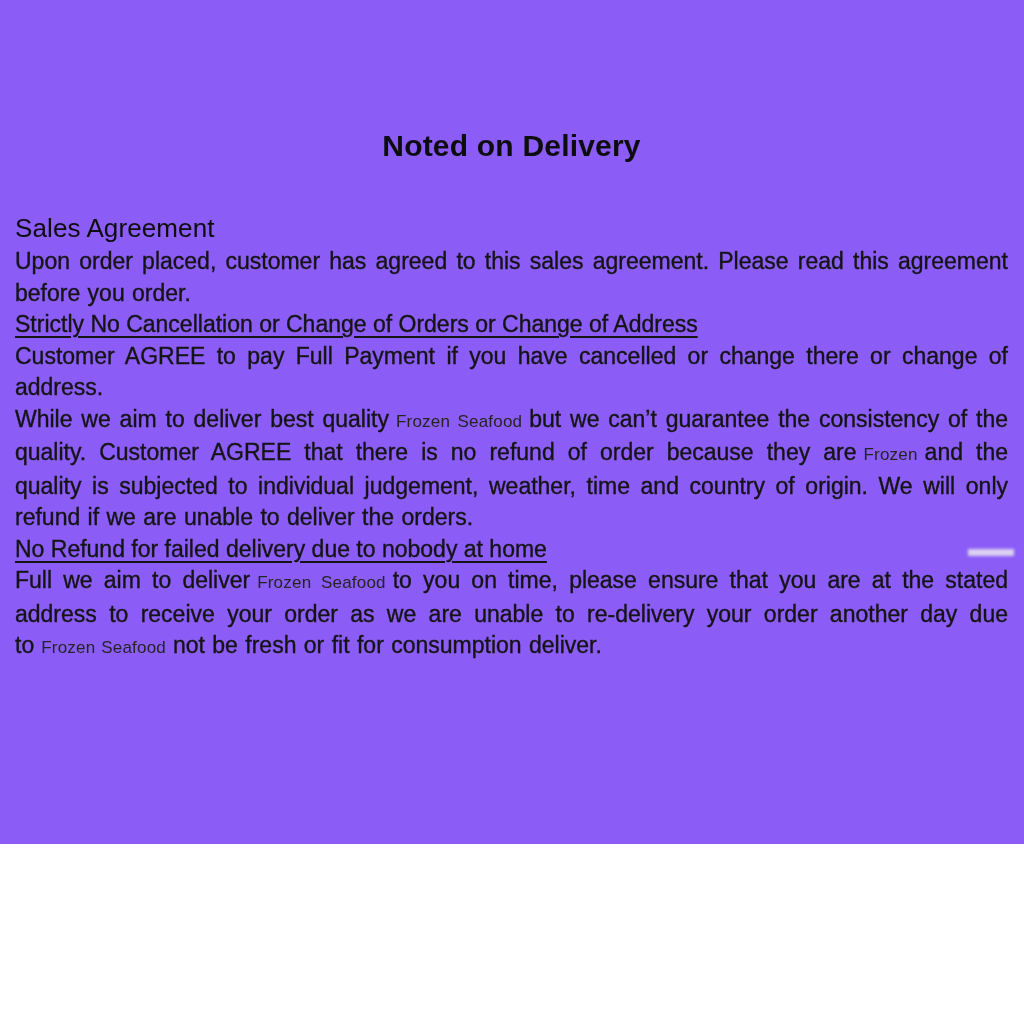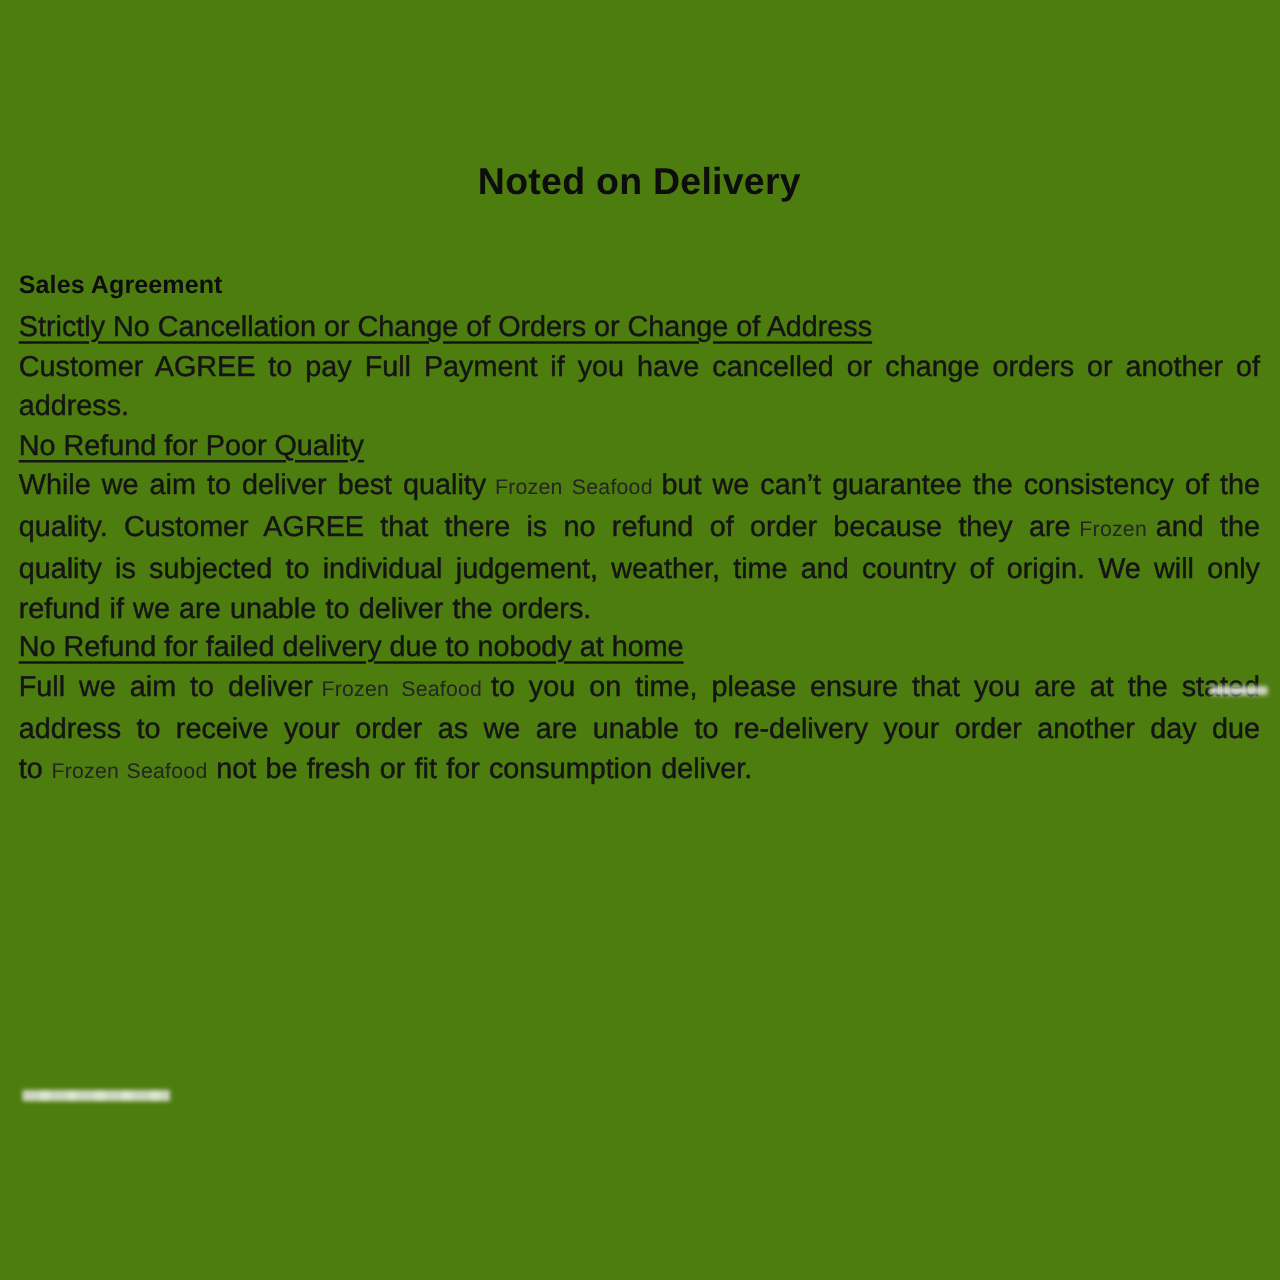--- a/index.html
+++ b/index.html
@@ -1,40 +1,40 @@
 <!DOCTYPE html>
 <html><head>
 <meta charset="utf-8">
 <style>
   html, body { margin: 0; padding: 0; background: #ffffff; }
   .page {
     position: relative;
     width: 1024px;
-    height: 1024px;
-    background: #4d7c0f;
+    height: 844px;
+    background: #8b5cf6;
     box-sizing: border-box;
     padding: 0 16px 0 15px;
     overflow: hidden;
     font-family: "Liberation Sans", sans-serif;
     color: #141414;
   }
   .doc-title {
     margin: 126px 0 0 0;
     font-size: 30px;
     line-height: 40px;
     font-weight: 700;
     text-align: center;
     color: #0d0d0d;
     letter-spacing: 0.2px;
   }
   .h-bold {
     margin: 44px 0 0 0;
-    font-size: 20px;
+    font-size: 26px;
     line-height: 36px;
-    font-weight: 700;
+    font-weight: 400;
     color: #0d0d0d;
     letter-spacing: 0.1px;
   }
   .h-underline {
     margin: 0;
     font-size: 23px;
     line-height: 31.5px;
     font-weight: 400;
     -webkit-text-stroke: 0.35px #141414;
     text-decoration: underline;
@@ -78,29 +78,29 @@
 </style>
 </head>
 <body>
 
 <div class="page">
 
   <h1 class="doc-title">Noted on Delivery</h1>
 
   <div>
     <h2 class="h-bold">Sales Agreement</h2>
+    <p class="body-text">Upon order placed, customer has agreed to this sales agreement. Please read this agreement before you order.</p>
   </div>
 
   <div class="section">
     <h3 class="h-underline">Strictly No Cancellation or Change of Orders or Change of Address</h3>
-    <p class="body-text">Customer AGREE to pay Full Payment if you have cancelled or change orders or another of address.</p>
+    <p class="body-text">Customer AGREE to pay Full Payment if you have cancelled or change there or change of address.</p>
   </div>
 
   <div class="section">
-    <h3 class="h-underline">No Refund for Poor Quality</h3>
     <p class="body-text"><span>While we aim to deliver best quality</span><span class="ins">Frozen Seafood</span><span>but we can’t guarantee the consistency of the quality. Customer AGREE that there is no refund of order because they are</span><span class="ins">Frozen</span><span>and the quality is subjected to individual judgement, weather, time and country of origin. We will only refund if we are unable to deliver the orders.</span></p>
   </div>
 
   <div class="section">
     <h3 class="h-underline">No Refund for failed delivery due to nobody at home</h3>
     <p class="body-text"><span>Full we aim to deliver</span><span class="ins">Frozen Seafood</span><span>to you on time, please ensure that you are at the stated address to receive your order as we are unable to re-delivery your order another day due to</span><span class="ins">Frozen Seafood</span><span>not be fresh or fit for consumption deliver.</span></p>
   </div>
 
   <div class="smudge smudge-bottom-left"></div>
   <div class="smudge smudge-right-margin"></div>

